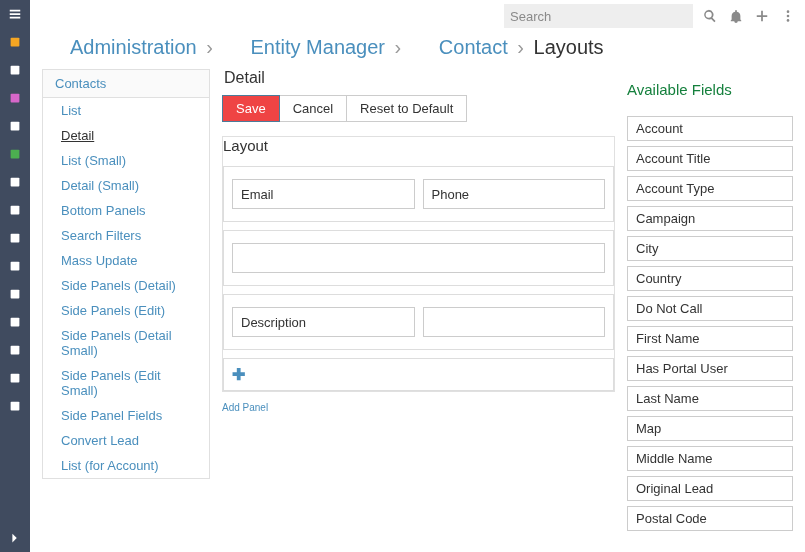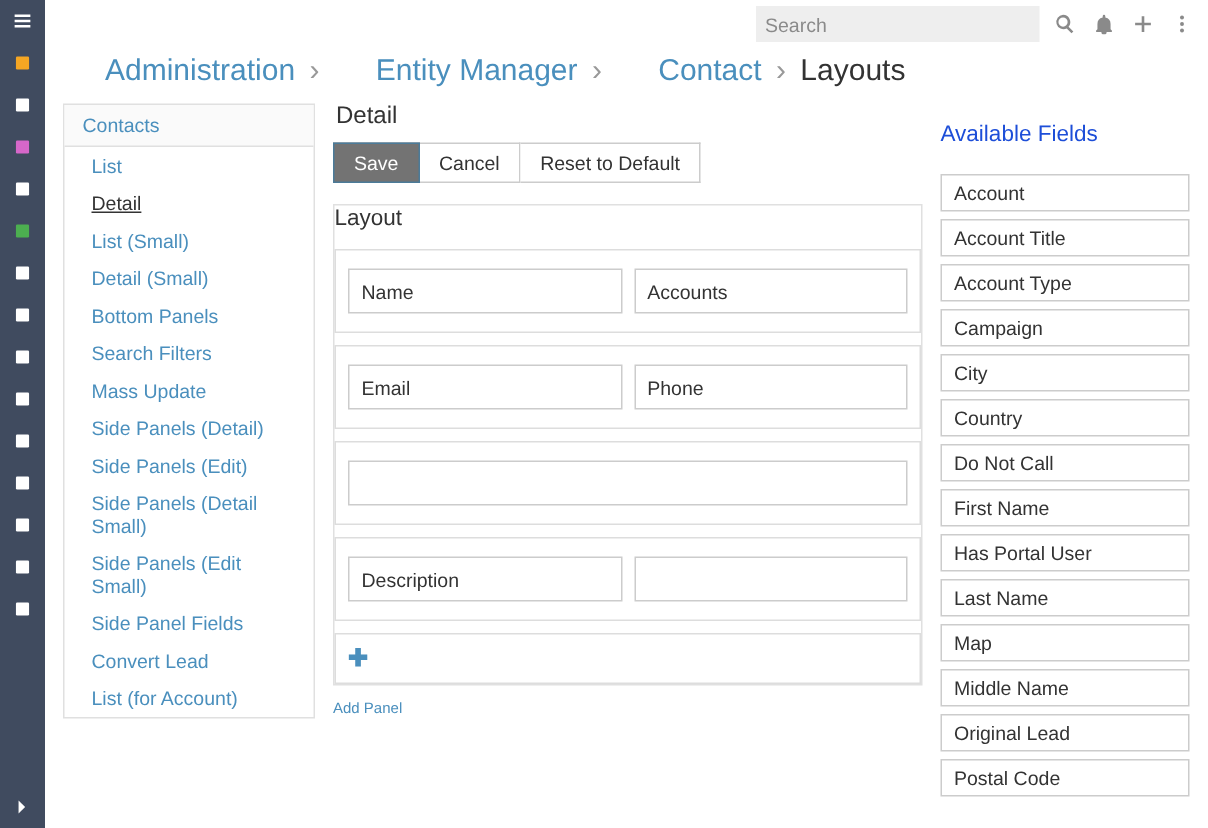--- a/index.html
+++ b/index.html
@@ -25,32 +25,32 @@
 .left-panel { width: 168px; border: 1px solid #e0e0e0; background: #fff; }
 .left-panel .panel-header { background: #fafafa; border-bottom: 1px solid #e0e0e0; padding: 6px 12px; color: #4a8fbd; font-size: 13px; }
 .left-panel .menu-item { padding: 5px 12px 5px 18px; font-size: 13px; color: #4a8fbd; cursor: pointer; }
 .left-panel .menu-item.active { color: #333; text-decoration: underline; }
 
 .center-panel { flex: 1; min-width: 0; }
 .center-panel h3 { font-size: 16px; font-weight: 400; color: #333; margin-bottom: 8px; padding: 0 2px; }
 .button-bar { display: flex; gap: 0; margin-bottom: 14px; }
 .btn { padding: 5px 13px; font-size: 13px; border: 1px solid #ccc; background: #fff; cursor: pointer; color: #333; }
 .btn + .btn { border-left: none; }
-.btn.primary { background: #737373; color: #fff; border-color: #4b7b99; }
+.btn.primary { background: #ef4444; color: #fff; border-color: #4b7b99; }
 
 .layout-frame { border: 1px solid #e0e0e0; padding: 0; }
 .layout-frame .section-title { font-size: 15px; font-weight: 400; margin-bottom: 12px; color: #333; }
 .row-block { border: 1px solid #ddd; padding: 12px 8px; display: flex; gap: 8px; margin-bottom: 8px; }
 .row-block .cell { flex: 1; height: 30px; border: 1px solid #ccc; display: flex; align-items: center; padding: 0 8px; font-size: 13px; cursor: move; background: #fff; color: #333; }
 .add-row-block { border: 1px solid #ddd; padding: 6px 8px; margin-bottom: 0; }
 .add-row-block .plus { color: #4a8fbd; font-size: 16px; cursor: pointer; font-weight: bold; }
 .add-panel { color: #4a8fbd; font-size: 10px; cursor: pointer; margin-top: 10px; display: inline-block; }
 
 .right-panel { width: 166px; padding-top: 0; }
-.right-panel h3 { font-size: 15px; font-weight: 400; color: #1d4ed8; margin-bottom: 18px; padding-top: 12px; }
+.right-panel h3 { font-size: 15px; font-weight: 400; color: #15803d; margin-bottom: 18px; padding-top: 12px; }
 .field-item { border: 1px solid #ccc; padding: 4px 8px; font-size: 13px; margin-bottom: 5px; cursor: move; color: #333; background: #fff; }
 
 svg { width: 14px; height: 14px; fill: currentColor; }
 </style>
 </head>
 <body>
 
 <div class="sidebar">
   <div class="top-icons" id="sidebar-top">
       <div class="icon-item">
@@ -200,24 +200,20 @@
       <h3>Detail</h3>
       <div class="button-bar">
         <button class="btn primary">Save</button>
         <button class="btn">Cancel</button>
         <button class="btn">Reset to Default</button>
       </div>
       <div class="layout-frame">
         <div class="section-title">Layout</div>
         <div id="layout-rows">
             <div class="row-block">
-              <div class="cell">Name</div>
-              <div class="cell">Accounts</div>
-            </div>
-            <div class="row-block">
               <div class="cell">Email</div>
               <div class="cell">Phone</div>
             </div>
             <div class="row-block">
               <div class="cell"></div>
             </div>
             <div class="row-block">
               <div class="cell">Description</div>
               <div class="cell"></div>
             </div>

